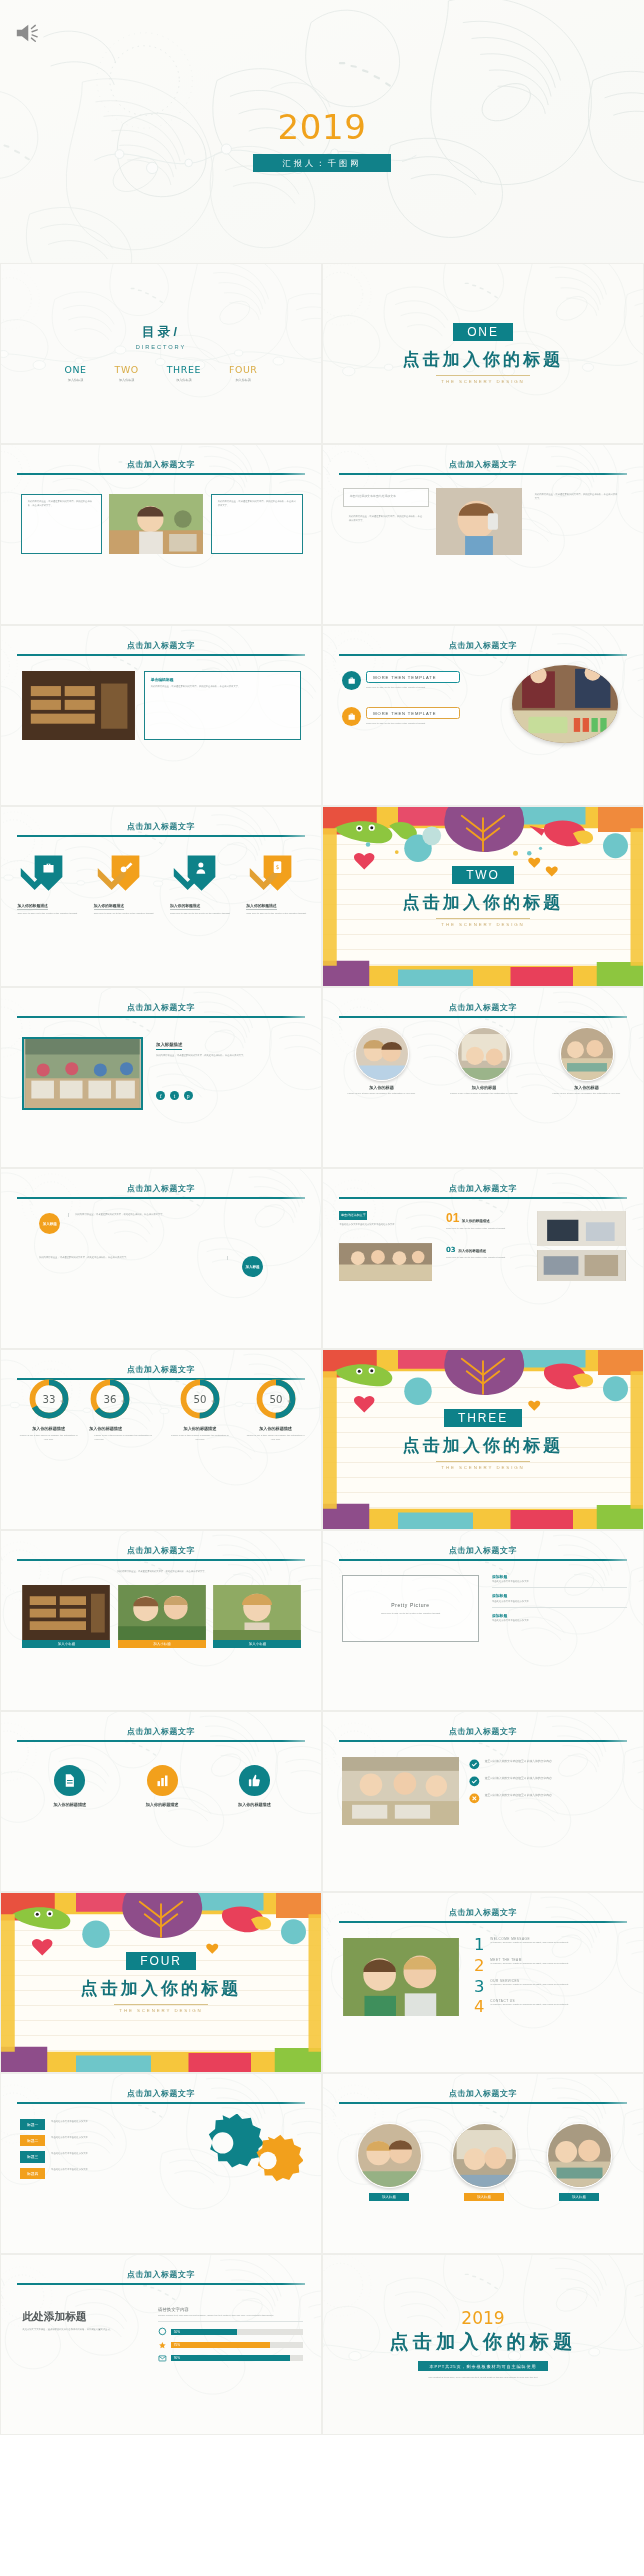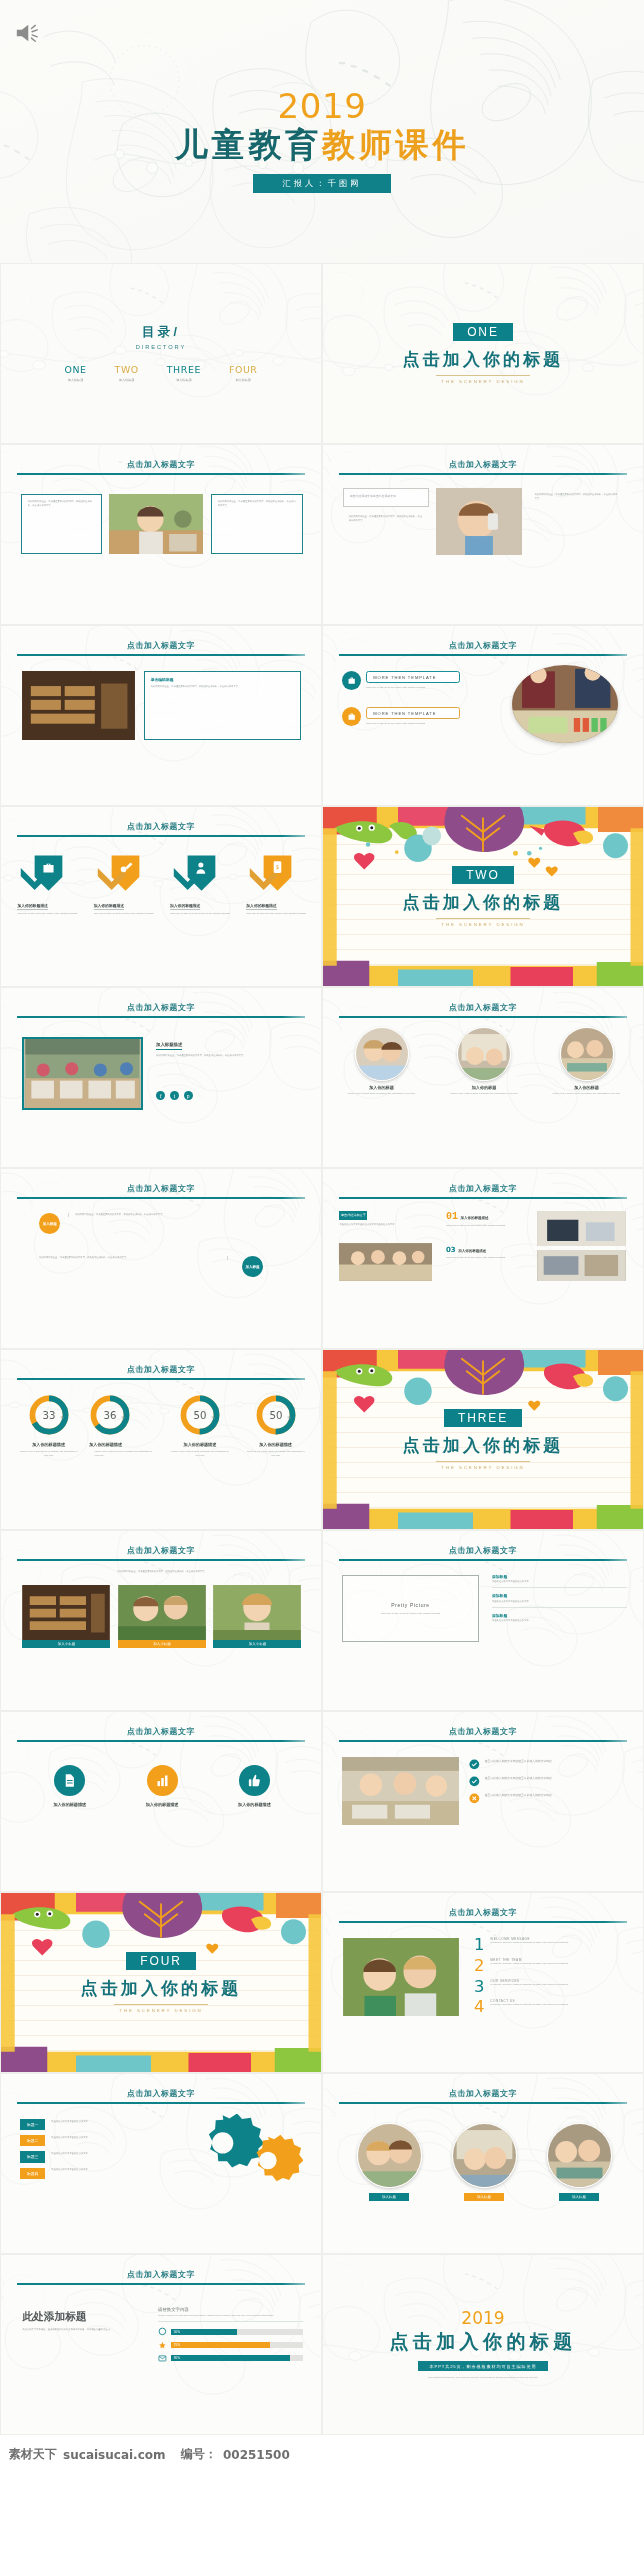--- a/index.html
+++ b/index.html
@@ -190,23 +190,20 @@
       <g stroke="#8c8c8c" stroke-width="2.2" fill="none" stroke-linecap="round">
         <path d="M29 15 l6 -5"></path>
           <path d="M30 20 l8 -3"></path>
           <path d="M30 25 l8 3"></path>
           <path d="M29 30 l6 5"></path>
       </g>
     </svg>
 
     <div class="hero-inner">
       <div class="hero-year">2019</div>
-      <div class="hero-title">
-        <span class="t1">儿童教育</span><span class="t2">教师课件</span>
-      </div>
       <div class="hero-badge">汇报人：千图网</div>
     </div>
   </section>
 
   <div class="row">
 
     <section class="slide">
       <svg class="bg-floral" viewBox="0 0 512 288" preserveAspectRatio="xMidYMid slice">
         <rect width="512" height="288" fill="#fbfbf8"></rect>
         <use href="#floral-art" transform="translate(-130,-30) scale(.72)"></use>
@@ -688,21 +685,21 @@
           <rect y="34" width="148" height="26" fill="#d5c7a6"></rect>
           <circle cx="30" cy="24" r="11" fill="#f2d4b3"></circle>
             <circle cx="62" cy="22" r="11" fill="#f0cdaa"></circle>
           <circle cx="96" cy="24" r="11" fill="#f2d4b3"></circle>
             <circle cx="126" cy="22" r="10" fill="#f0cdaa"></circle>
         </svg>
       </div>
 
       <div style="position:absolute;left:123px;top:42px;width:78px;">
         <div style="display:flex;align-items:baseline;gap:2.5px;">
-          <span style="font-size:10px;color:#f2a01c;font-weight:700;font-family:Liberation Mono, monospace;">01</span>
+          <span style="font-size:12px;color:#f2a01c;font-weight:700;font-family:Liberation Sans, sans-serif;">01</span>
           <span style="font-size:3.5px;color:#3c4645;font-weight:700;">加入你的标题描述</span>
         </div>
         <div class="tiny" style="margin-top:1.9px;">Click here to add you to the center of the narrative thought</div>
       </div>
 
       <div style="position:absolute;left:123px;top:77px;width:78px;">
         <div style="display:flex;align-items:baseline;gap:2.5px;">
           <span style="font-size:7px;color:#0e8289;font-weight:700;font-family:'DejaVu Sans',sans-serif;">03</span>
           <span style="font-size:3.5px;color:#3c4645;font-weight:700;">加入你的标题描述</span>
         </div>
@@ -732,21 +729,21 @@
       <svg class="bg-floral" viewBox="0 0 512 288" preserveAspectRatio="xMidYMid slice">
         <rect width="512" height="288" fill="#fcfcfa"></rect>
           <use href="#floral-art" transform="translate(-60,-20) scale(.7)"></use>
         <use href="#necklace" transform="translate(-20,70) scale(1.05,.6)"></use>
       </svg>
       <div class="s-head">
         <div class="s-title">点击加入标题文字</div>
         <div class="s-rule"></div>
       </div>
 
-      <div style="position:absolute;left:12.6px;top:44px;width:297px;display:flex;justify-content:space-between;">
+      <div style="position:absolute;left:12.6px;top:28px;width:297px;display:flex;justify-content:space-between;">
 
         <div style="width:70px;text-align:center;">
           <svg width="42" height="42" viewBox="0 0 66 66">
             <circle cx="33" cy="33" r="26" fill="none" stroke="#f2a01c" stroke-width="9"></circle>
             <circle cx="33" cy="33" r="26" fill="none" stroke="#0e8289" stroke-width="9" stroke-dasharray="108.8 54.4" transform="rotate(-90 33 33)"></circle>
             <text x="33" y="39" text-anchor="middle" font-size="16" fill="#5c6361" font-family="DejaVu Sans">33</text>
             <text x="51" y="39" font-size="6" fill="#8d9493" font-family="DejaVu Sans">%</text>
           </svg>
           <div style="font-size:4.1px;color:#3c4645;font-weight:700;margin-top:4.4px;">加入你的标题描述</div>
           <div class="tiny" style="margin-top:2.5px;padding:0 5px;">Failure is like a thief Failure is probably the fortification in your pole</div>
@@ -1284,21 +1281,15 @@
       </svg>
       <div style="position:absolute;inset:0;display:flex;flex-direction:column;align-items:center;justify-content:center;">
         <div style="font-size:17px;color:#f0a21c;font-family:'DejaVu Sans',sans-serif;line-height:1;">2019</div>
         <div style="font-size:19px;color:#16717a;font-weight:700;letter-spacing:4.4px;margin-top:2.5px;font-family:'DejaVu Sans',sans-serif;">点击加入你的标题</div>
         <div style="margin-top:6.3px;background:#118189;color:#fff;font-size:4.1px;letter-spacing:0.9px;padding:2.5px 11.3px;">本PPT共25页，剩余模板素材均可自主编辑使用</div>
         <div class="tiny" style="margin-top:4.4px;width:138px;text-align:center;">Your content is typed here, or by copying your text, select Paste in this box and choose to keep only the text.</div>
       </div>
     </section>
   </div>
 
-  <div class="footer">
-    <span class="fz1">素材天下</span>
-    <span class="fz2">sucaisucai.com</span>
-    <span class="fz1" style="margin-left:8.8px;">编号：</span>
-    <span class="fz2">00251500</span>
-  </div>
 
 </div>
 
 
 </body></html>

